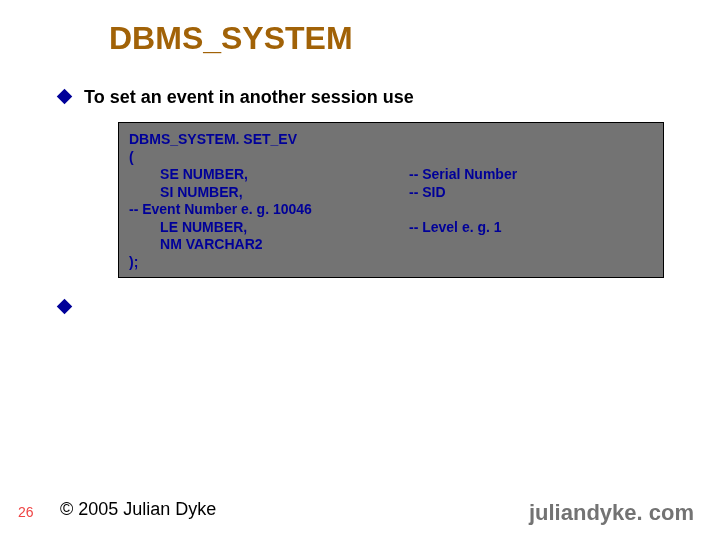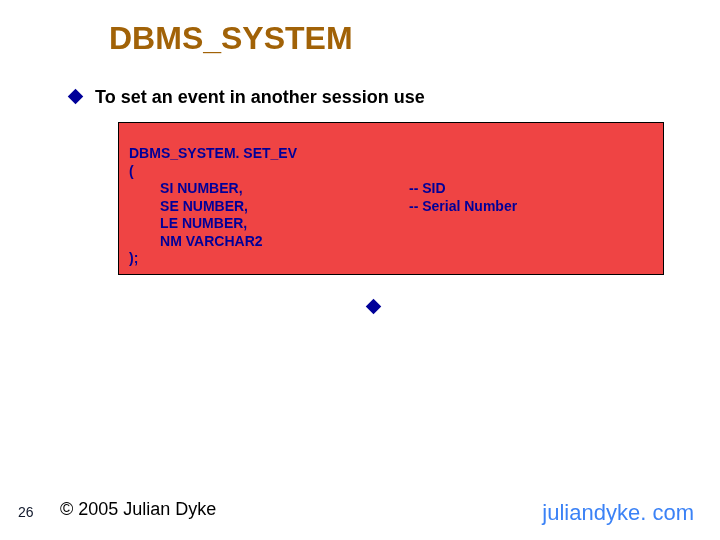--- a/index.html
+++ b/index.html
@@ -21,24 +21,23 @@
     position: absolute;
     top: 20px;
     left: 65px;
     font-size: 32px;
     font-weight: bold;
     color: #a16207;
     margin-left: 44px;
   }
   .bullet-row {
     position: absolute;
-    left: 70px;
+    left: 59px;
     display: flex;
     align-items: flex-start;
-    justify-content: center;
   }
   .bullet-row.first { top: 86px; }
   .bullet-row.second { top: 296px; right: 30px; }
   .bullet-icon {
     width: 11px;
     height: 11px;
     background: #000099;
     transform: rotate(45deg);
     flex-shrink: 0;
     margin-top: 5px;
@@ -48,59 +47,59 @@
     font-size: 18px;
     font-weight: bold;
     color: #000000;
     line-height: 1.3;
   }
   .code-box {
     position: absolute;
     top: 122px;
     left: 118px;
     width: 524px;
-    background: #ef4444;
+    background: #737373;
     border: 1px solid #000000;
-    padding: 22px 10px 6px 10px;
+    padding: 8px 10px 6px 10px;
   }
   .code-line {
     display: flex;
     font-size: 14px;
     color: #000099;
     font-weight: bold;
     line-height: 1.25;
   }
   .code-left {
     width: 280px;
     white-space: pre;
   }
   .code-right {
     white-space: pre;
   }
   .page-num {
     position: absolute;
     left: 18px;
     bottom: 20px;
     font-size: 14px;
-    color: #0f172a;
+    color: #ef4444;
   }
   .copyright {
     position: absolute;
     left: 60px;
     bottom: 20px;
     font-size: 18px;
     color: #000000;
   }
   .site {
     position: absolute;
     right: 26px;
     bottom: 14px;
     font-size: 22px;
-    font-weight: normal;
-    color: #3b82f6;
+    font-weight: bold;
+    color: #737373;
   }
 </style>
 </head>
 <body>
 
 <div class="slide">
 
   <div class="title">DBMS_SYSTEM</div>
 
   <div class="bullet-row first">
@@ -109,31 +108,33 @@
   </div>
 
   <div class="code-box">
     <div class="code-line">
         <span class="code-left">DBMS_SYSTEM. SET_EV</span>
       </div>
     <div class="code-line">
         <span class="code-left">(</span>
       </div>
     <div class="code-line">
+      <span class="code-left">        SE NUMBER,</span>
+      <span class="code-right">-- Serial Number</span>
+    </div>
+    <div class="code-line">
       <span class="code-left">        SI NUMBER,</span>
       <span class="code-right">-- SID</span>
     </div>
     <div class="code-line">
-      <span class="code-left">        SE NUMBER,</span>
-      <span class="code-right">-- Serial Number</span>
-    </div>
-    <div class="code-line">
+      <span class="code-right">-- Event Number e. g. 10046</span>
     </div>
     <div class="code-line">
       <span class="code-left">        LE NUMBER,</span>
+      <span class="code-right">-- Level e. g. 1</span>
     </div>
     <div class="code-line">
       <span class="code-left">        NM VARCHAR2</span>
     </div>
     <div class="code-line">
         <span class="code-left">);</span>
       </div>
   </div>
 
   <div class="bullet-row second">

